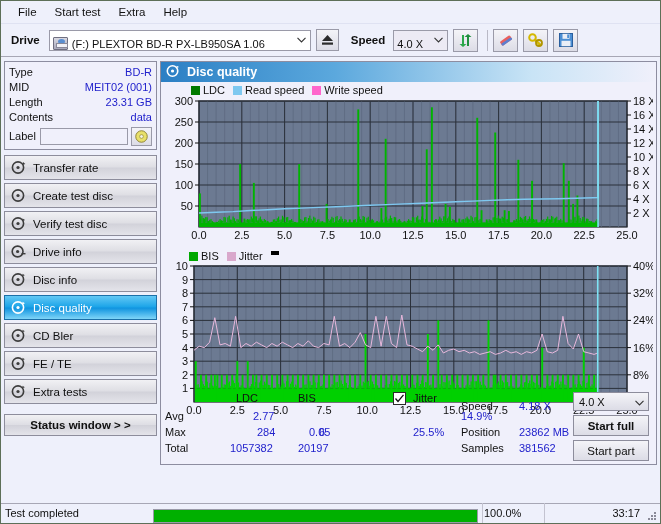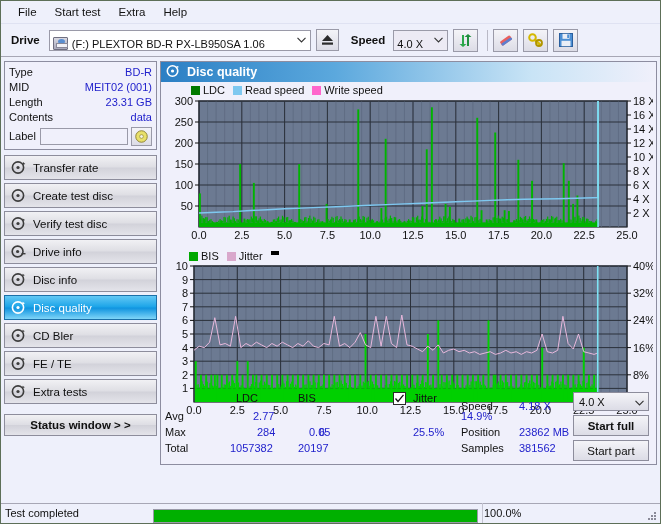--- a/index.html
+++ b/index.html
@@ -1572,20 +1572,21 @@
       </div>
     </div>
   </div>
 
   <div class="statusbar">
     <div class="sb-cell sb-msg">Test completed</div>
     <div class="sb-prog">
       <div class="fill" id="progfill" style="width: 100%;"></div>
     </div>
     <div class="sb-cell sb-pct">100.0%</div>
+    <div class="sb-cell sb-time">33:17</div>
     <svg class="grip" viewBox="0 0 10 10">
       <g fill="#8a8a99">
         <rect x="7" y="7" width="2" height="2"></rect>
           <rect x="4" y="7" width="2" height="2"></rect>
           <rect x="7" y="4" width="2" height="2"></rect>
         <rect x="1" y="7" width="2" height="2"></rect>
           <rect x="4" y="4" width="2" height="2"></rect>
           <rect x="7" y="1" width="2" height="2"></rect>
       </g>
     </svg>

